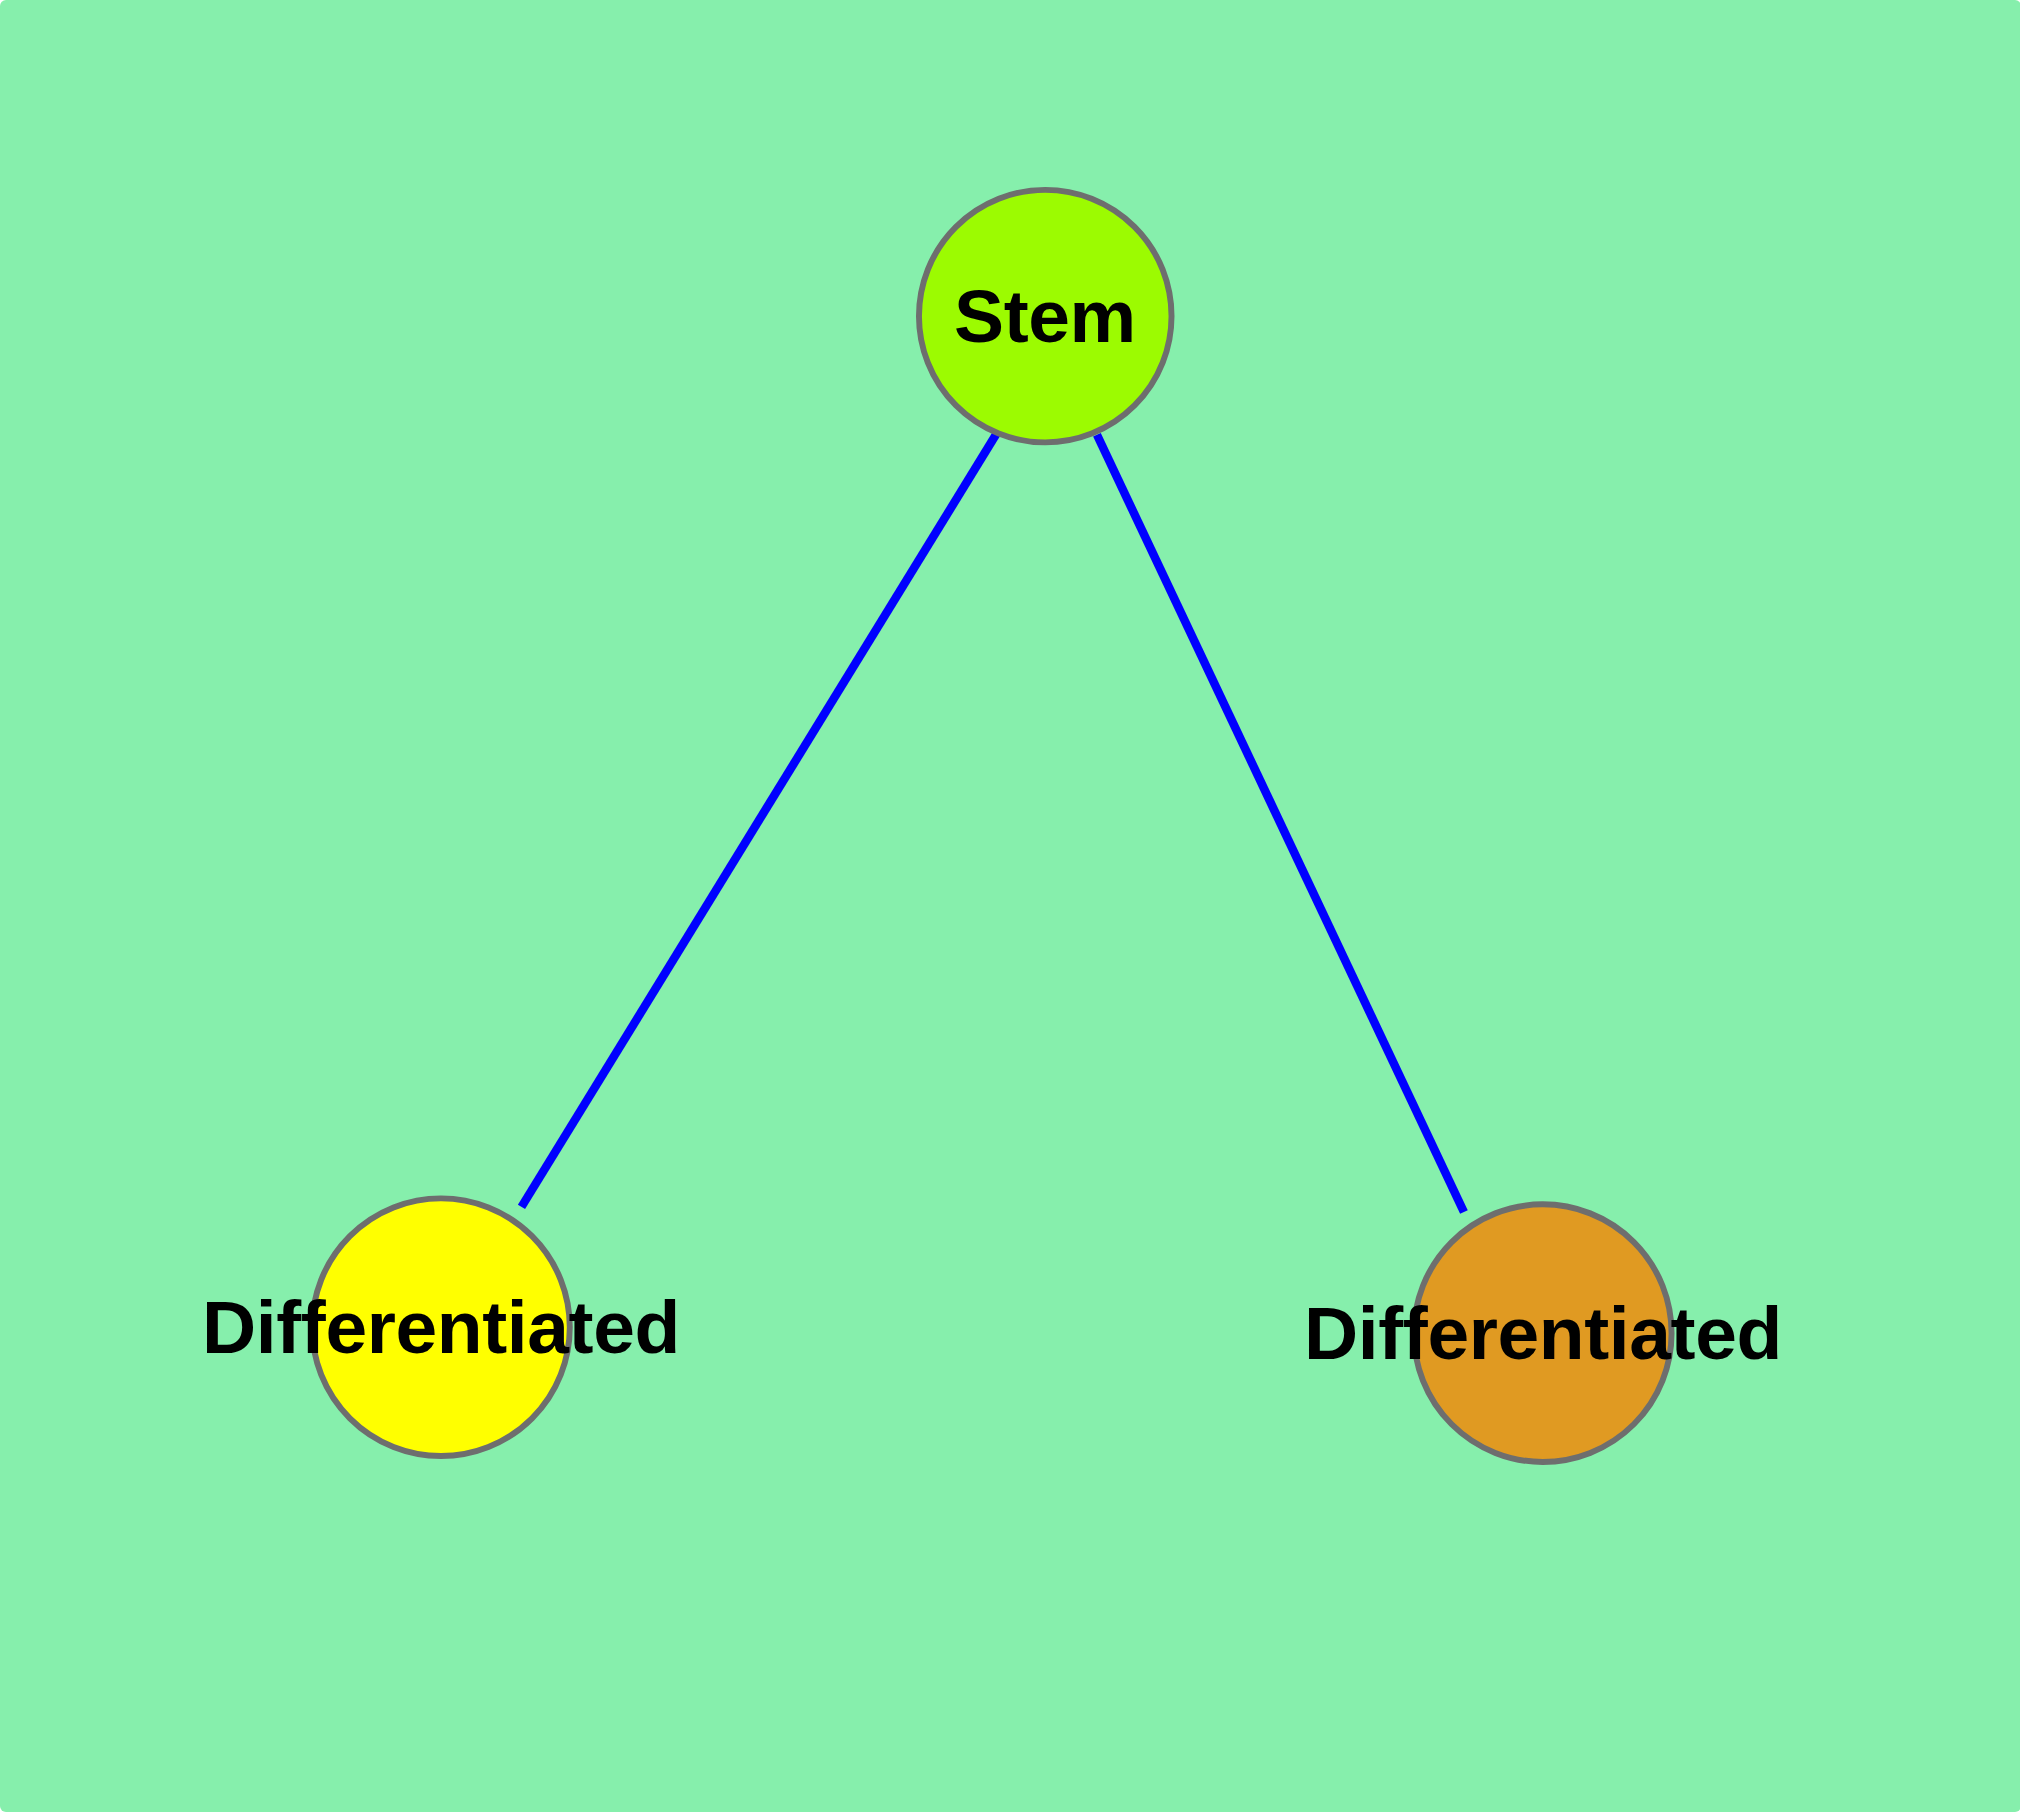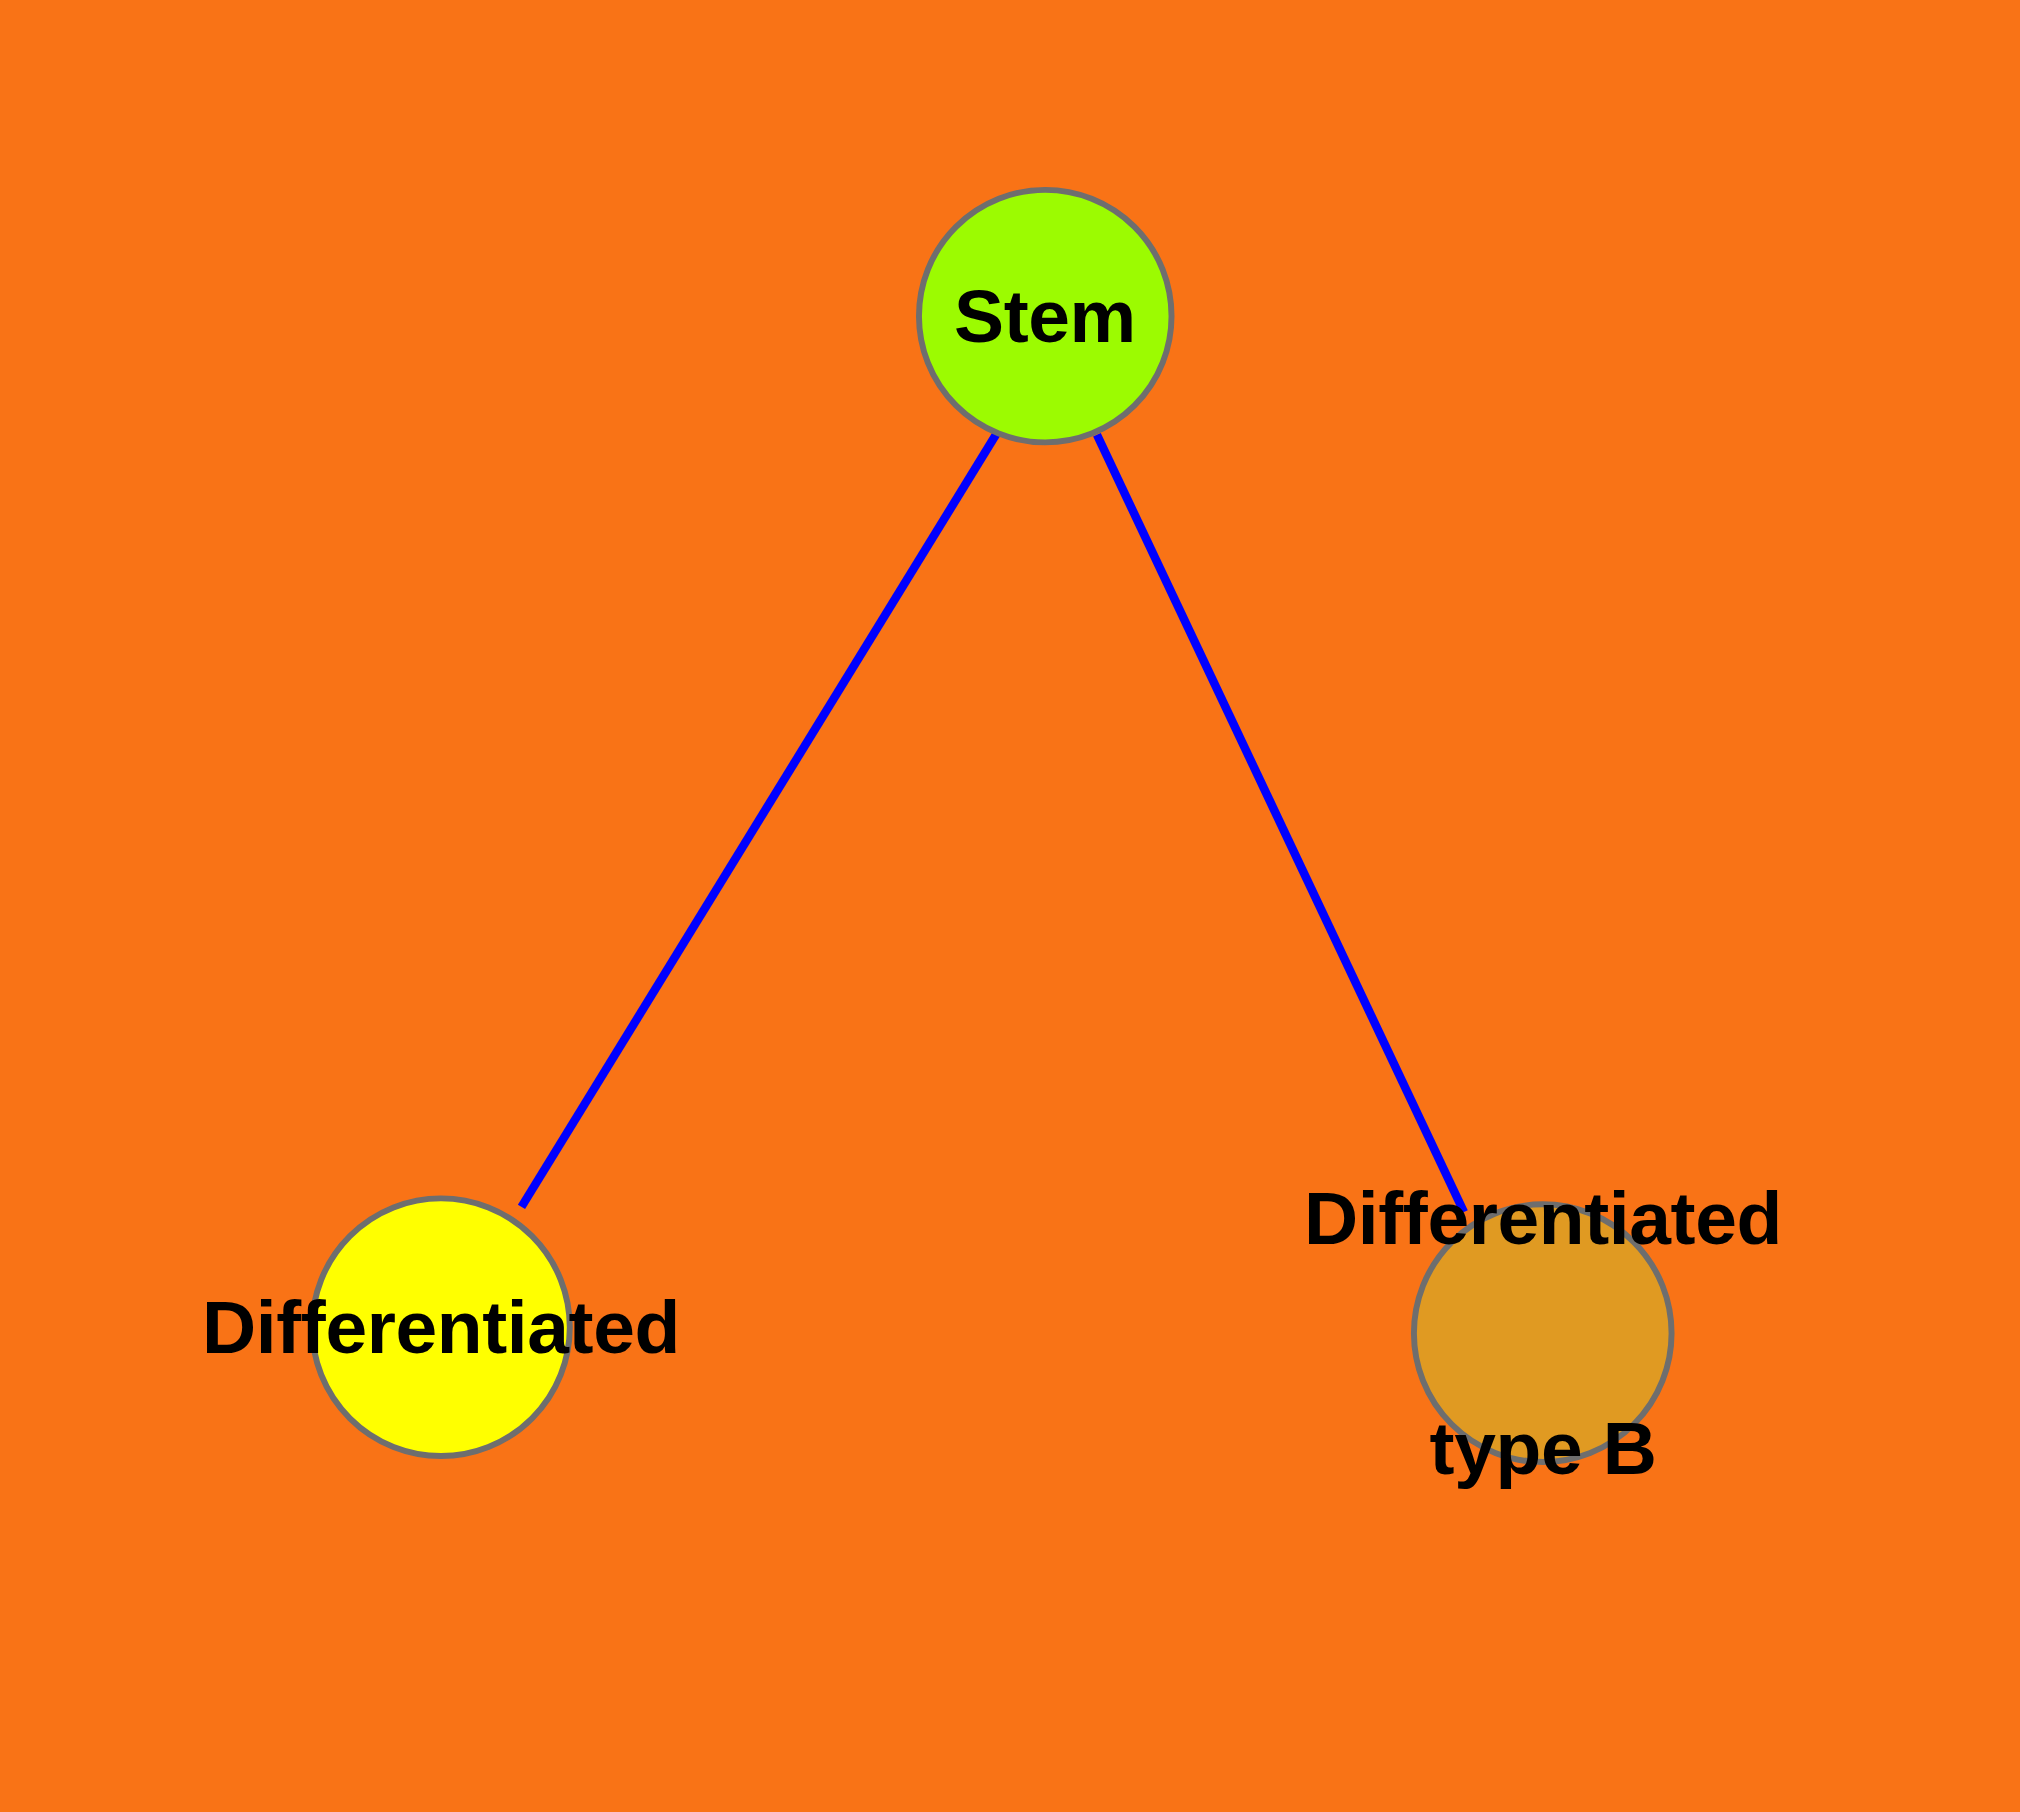--- a/index.html
+++ b/index.html
@@ -43,21 +43,21 @@
     text-align: center;
     white-space: pre;
     pointer-events: none;
     transform: translate(-50%, -50%);
     letter-spacing: -0.4px;
   }
 </style>
 </head>
 <body>
 
-<div id="canvas" style="background: #f97316;">
+<div id="canvas" style="background: #86efac; border-radius: 6px;">
 
   <svg id="graph-svg" viewBox="0 0 2384 2138">
     <g>
       <line class="edge-line" x1="1176" y1="511" x2="615" y2="1424" stroke="#0000ff"></line>
       <line class="edge-line" x1="1294" y1="513" x2="1727" y2="1430" stroke="#0000ff"></line>
     </g>
     <g>
       <circle class="node-circle" cx="1233" cy="373" r="149" fill="#9cfb01" stroke="#6e6e6e"></circle>
       <circle class="node-circle" cx="520" cy="1566" r="152" fill="#ffff00" stroke="#6e6e6e"></circle>
       <circle class="node-circle" cx="1820" cy="1573" r="152" fill="#e09a22" stroke="#6e6e6e"></circle>
@@ -65,17 +65,16 @@
   </svg>
 
   <div class="node-label" style="left: 1045px; top: 316px; color: rgb(0, 0, 0);">Stem</div>
 
   <div class="node-label" style="left: 441px; top: 1327px; color: rgb(0, 0, 0);">
     <div>Differentiated</div>
   </div>
 
   <div class="node-label" style="left: 1543px; top: 1333px; color: rgb(0, 0, 0);">
     <div>Differentiated</div>
-    <div>type B</div>
   </div>
 
 </div>
 
 
 </body></html>

